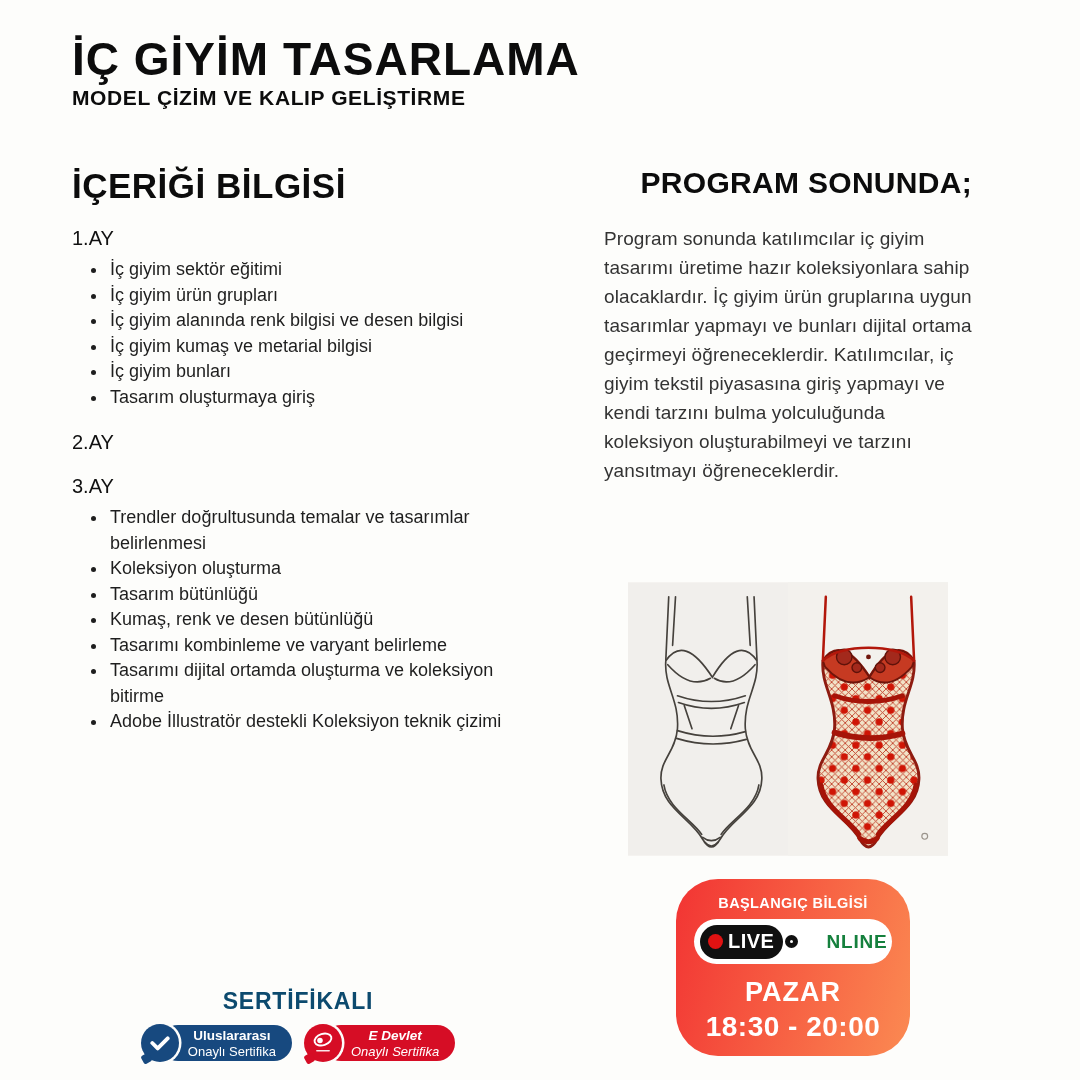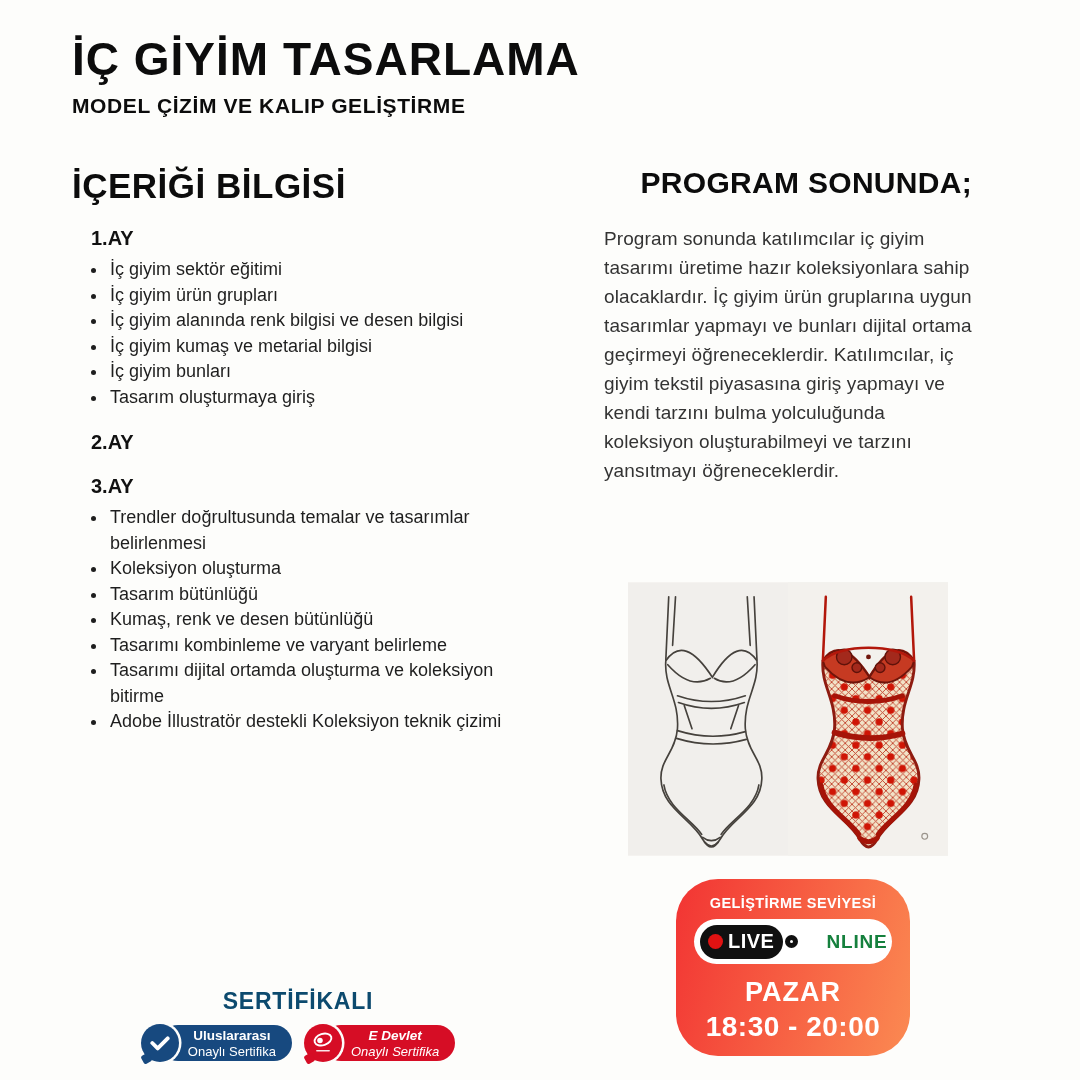--- a/index.html
+++ b/index.html
@@ -7,27 +7,27 @@
   body {
     position:relative;
     background:#fdfdfb;
     font-family:"Liberation Sans", sans-serif;
     color:#141414;
     overflow:hidden;
   }
   
   .header { position:absolute; left:72px; top:34px; }
   .title { font-size:46px; font-weight:900; letter-spacing:1px; color:#0c0c0c; line-height:1.12; }
-  .subtitle { font-size:21px; font-weight:800; letter-spacing:.6px; color:#0c0c0c; margin-top:8px; }
+  .subtitle { font-size:21px; font-weight:800; letter-spacing:.6px; color:#0c0c0c; }
 
   
   .left-col { position:absolute; left:72px; top:166px; width:512px; }
   .content-heading { font-size:35px; font-weight:900; color:#0c0c0c; letter-spacing:.5px; }
   .section { margin-top:21px; }
-  .section-label { font-size:20px; font-weight:700; color:#111; margin-bottom:7px;margin-left:19px; }
+  .section-label { font-size:20px; font-weight:400; color:#111; margin-bottom:7px; }
   .left-col ul { list-style:disc; padding-left:36px; width:452px; }
   .left-col li { font-size:18px; line-height:25.5px; color:#1e1e1e; padding-left:2px; }
 
   
   .right-col { position:absolute; left:604px; top:166px; width:368px; }
   .program-heading { font-size:30px; font-weight:900; color:#0c0c0c; letter-spacing:.3px;text-align:right; }
   .program-body { font-size:19px; line-height:29px; color:#333; margin-top:24px; letter-spacing:.1px; }
 
   
   .sketch-wrap { position:absolute; left:628px; top:578px; width:320px; height:282px; }
@@ -178,21 +178,21 @@
         <path d="M36,10 L33,75 M124,10 L127,75"></path>
         <path d="M33,76 C50,58 110,58 127,76"></path>
       </g>
       <circle cx="80" cy="72" r="2.5" fill="#70150b"></circle>
     </g>
     <circle cx="306" cy="262" r="3" fill="none" stroke="#9a948c" stroke-width="1.2"></circle>
   </svg>
 </div>
 
 <div class="card">
-  <div class="level-badge">GELİŞTİRME SEVİYESİ</div>
+  <div class="level-badge">BAŞLANGIÇ BİLGİSİ</div>
   <div class="pill">
     <div class="live-badge">
       <span class="live-dot"></span>
       <span class="live-label">LIVE</span>
     </div>
     <span class="o-ring"></span>
     <span class="online-label">NLINE</span>
   </div>
   <div class="day-label">PAZAR</div>
   <div class="time-label">18:30 - 20:00</div>

